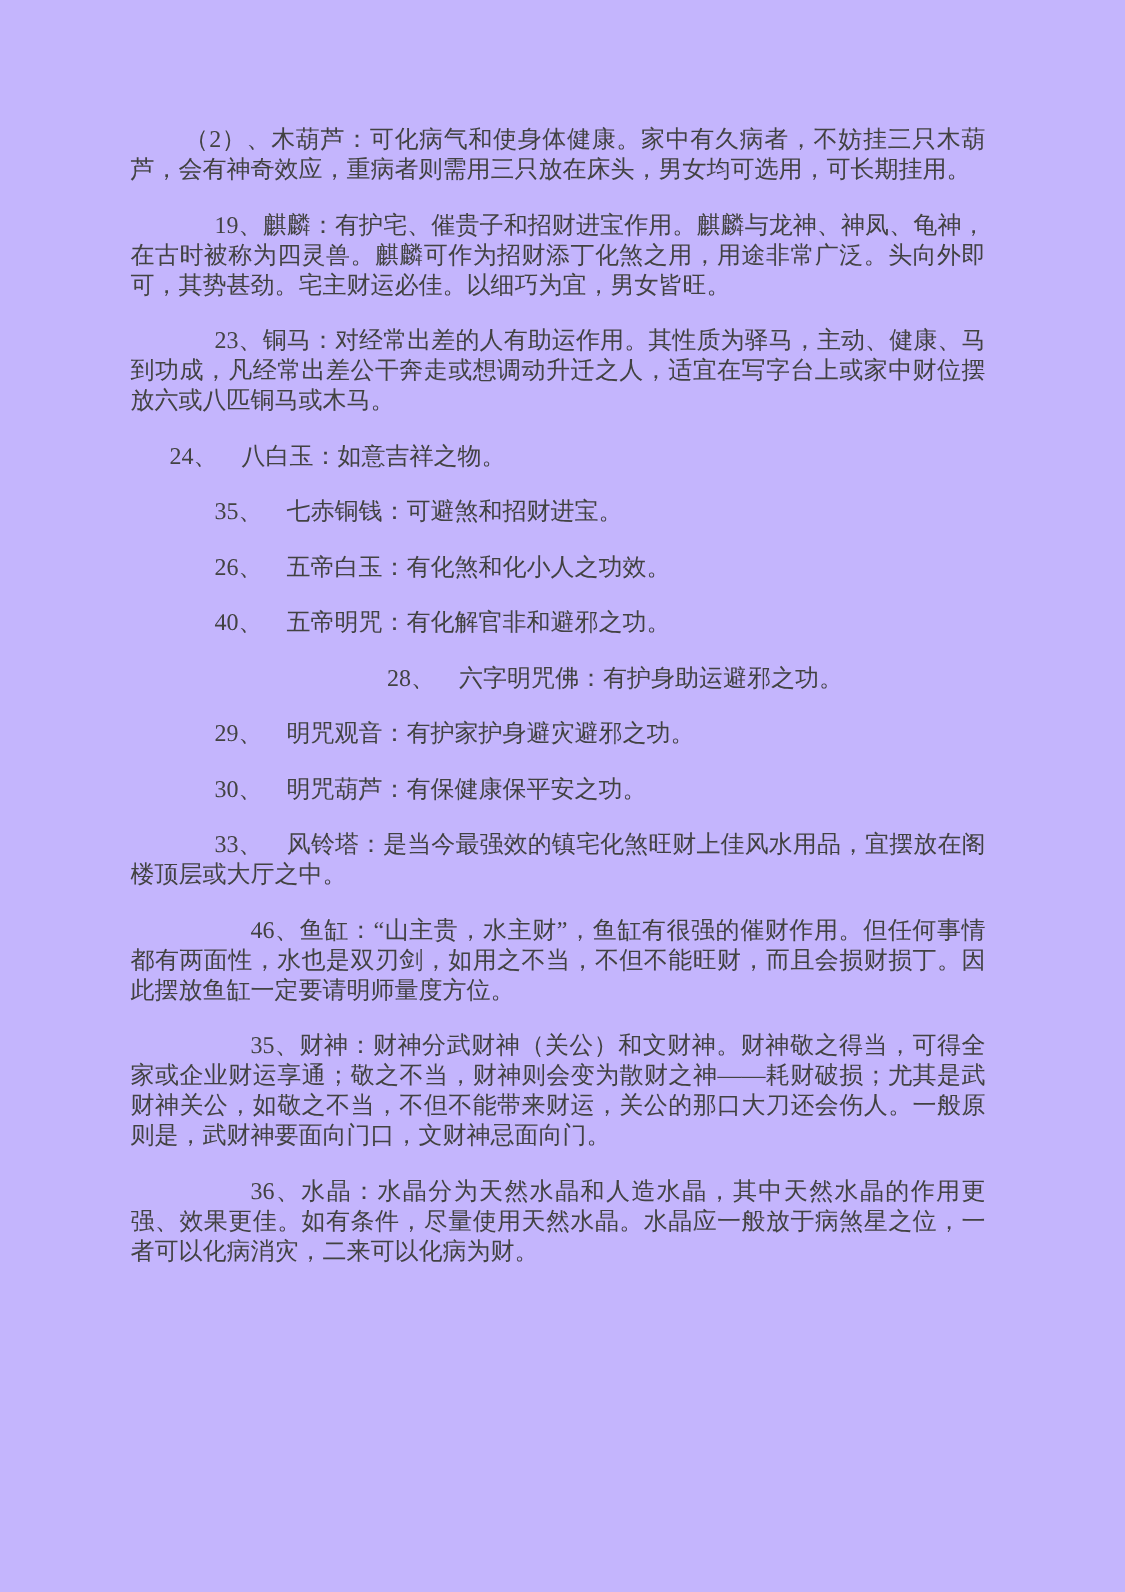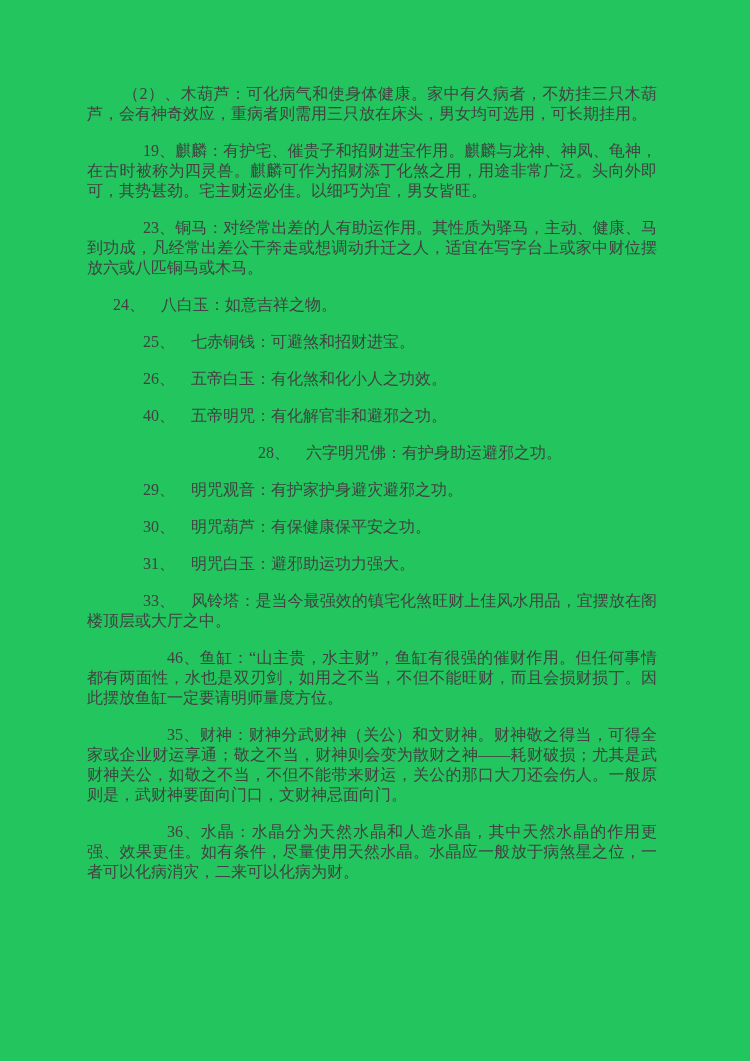--- a/index.html
+++ b/index.html
@@ -5,21 +5,21 @@
   html, body {
     margin: 0;
     padding: 0;
     background: #ffffff;
   }
   .page {
     position: relative;
     width: 750px;
     height: 1061px;
     margin: 0 auto;
-    background: #22c55e;
+    background: #c4b5fd;
     box-sizing: border-box;
     padding: 84px 93px 0 87px;
     overflow: hidden;
     font-family: "Liberation Serif", "DejaVu Serif", serif;
     font-size: 16px;
     line-height: 20px;
     color: #424242;
   }
   .para {
     margin: 0 0 17px 0;
@@ -34,24 +34,23 @@
   .ind-xxl { text-indent: 171px; }  
 </style>
 </head>
 <body>
 
 <div class="page">
   <p class="para ind-md">（2）、木葫芦：可化病气和使身体健康。家中有久病者，不妨挂三只木葫芦，会有神奇效应，重病者则需用三只放在床头，男女均可选用，可长期挂用。</p>
   <p class="para ind-lg">19、麒麟：有护宅、催贵子和招财进宝作用。麒麟与龙神、神凤、龟神，在古时被称为四灵兽。麒麟可作为招财添丁化煞之用，用途非常广泛。头向外即可，其势甚劲。宅主财运必佳。以细巧为宜，男女皆旺。</p>
   <p class="para ind-lg">23、铜马：对经常出差的人有助运作用。其性质为驿马，主动、健康、马到功成，凡经常出差公干奔走或想调动升迁之人，适宜在写字台上或家中财位摆放六或八匹铜马或木马。</p>
   <p class="para ind-sm">24、　八白玉：如意吉祥之物。</p>
-  <p class="para ind-lg">25、　七赤铜钱：可避煞和招财进宝。</p>
+  <p class="para ind-lg">35、　七赤铜钱：可避煞和招财进宝。</p>
   <p class="para ind-lg">26、　五帝白玉：有化煞和化小人之功效。</p>
   <p class="para ind-lg">40、　五帝明咒：有化解官非和避邪之功。</p>
   <p class="para ind-xxl">28、　六字明咒佛：有护身助运避邪之功。</p>
   <p class="para ind-lg">29、　明咒观音：有护家护身避灾避邪之功。</p>
   <p class="para ind-lg">30、　明咒葫芦：有保健康保平安之功。</p>
-  <p class="para ind-lg">31、　明咒白玉：避邪助运功力强大。</p>
   <p class="para ind-lg">33、　风铃塔：是当今最强效的镇宅化煞旺财上佳风水用品，宜摆放在阁楼顶层或大厅之中。</p>
   <p class="para ind-xl">46、鱼缸：“山主贵，水主财”，鱼缸有很强的催财作用。但任何事情都有两面性，水也是双刃剑，如用之不当，不但不能旺财，而且会损财损丁。因此摆放鱼缸一定要请明师量度方位。</p>
   <p class="para ind-xl">35、财神：财神分武财神（关公）和文财神。财神敬之得当，可得全家或企业财运享通；敬之不当，财神则会变为散财之神——耗财破损；尤其是武财神关公，如敬之不当，不但不能带来财运，关公的那口大刀还会伤人。一般原则是，武财神要面向门口，文财神忌面向门。</p>
   <p class="para ind-xl">36、水晶：水晶分为天然水晶和人造水晶，其中天然水晶的作用更强、效果更佳。如有条件，尽量使用天然水晶。水晶应一般放于病煞星之位，一者可以化病消灾，二来可以化病为财。</p>
 </div>
 
 </body></html>

